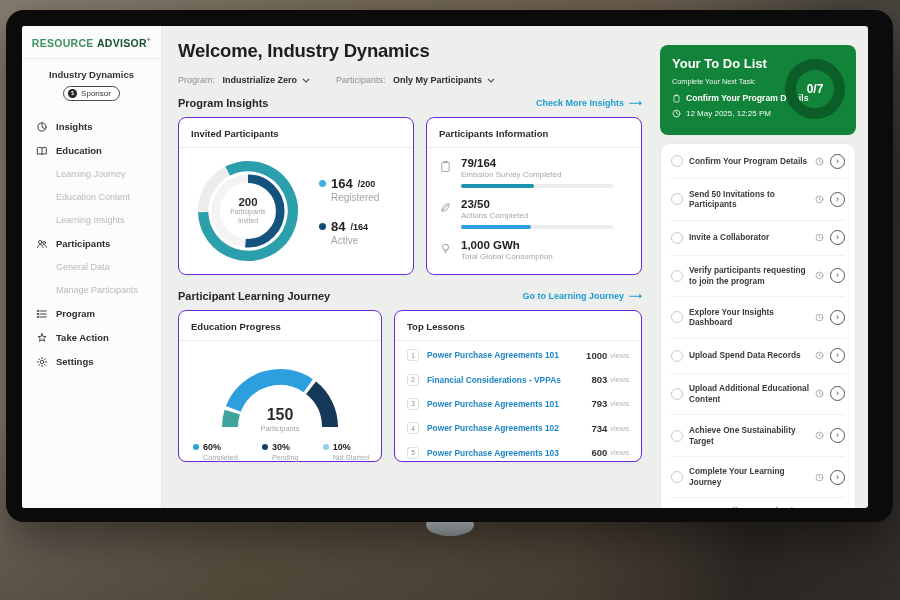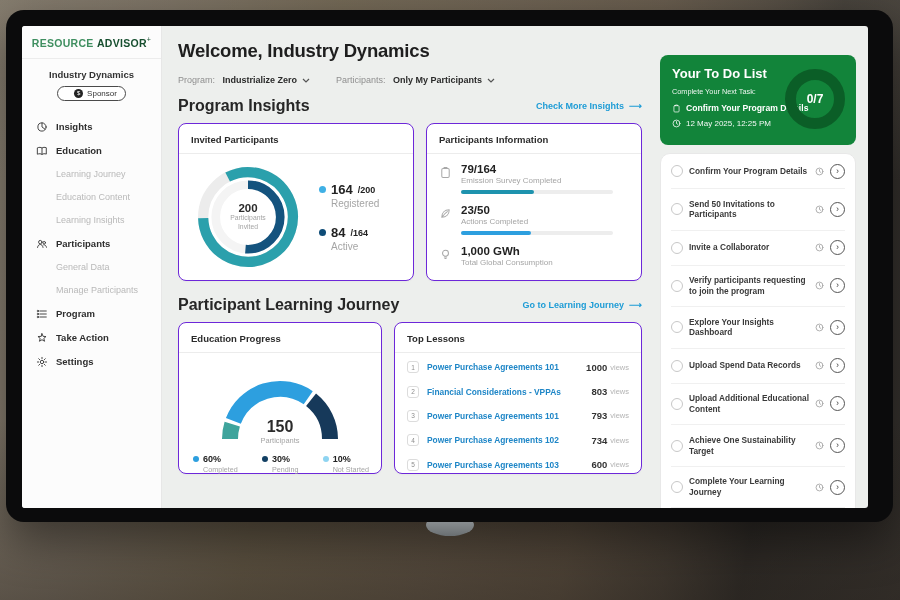--- a/index.html
+++ b/index.html
@@ -22,41 +22,41 @@
   
   .sidebar { width:140px; background:#fcfcfc; border-right:1px solid #e7e7e7; flex-shrink:0; padding-top:10px; }
   .logo { text-align:center; font-size:10.5px; letter-spacing:.3px; }
   .logo .l1 { color:#3f8f60; font-weight:700; }
   .logo .l2 { color:#174f2f; font-weight:700; }
   .logo sup { font-size:7px; color:#174f2f; }
   .logo-div { border-bottom:1px solid #ececec; margin:9px 0 10px; }
   .org { text-align:center; font-size:9.5px; font-weight:700; color:#333; }
   .sponsor { display:flex; justify-content:center; margin-top:6px; }
   .sponsor .pill { display:inline-flex; align-items:flex-end; gap:4px; border:1px solid #4a4a4a; border-radius:999px;
-    padding:2px 8px 2px 16px; font-size:8px; color:#333; background:#fff; }
+    padding:2px 8px 2px 4px; font-size:8px; color:#333; background:#fff; }
   .sponsor .dot { width:9px; height:9px; border-radius:50%; background:#222; color:#fff; font-size:6px;
     display:flex; align-items:center; justify-content:center; }
   .nav { margin-top:14px; }
   .nav-item { display:flex; align-items:center; gap:8px; height:24px; padding-left:14px; cursor:pointer;
     font-size:9.5px; font-weight:700; color:#2e2e2e; }
   .nav-item svg { flex-shrink:0; stroke:#3c3c3c; fill:none; stroke-width:1.1; stroke-linecap:round; stroke-linejoin:round; }
   .nav-item.active { background:#dff0e0; border-radius:14px; margin:1px 8px; padding-left:6px; height:22px; color:#17572f; }
   .nav-item.active svg { stroke:#17572f; }
   .nav-sub { display:flex; align-items:center; height:23px; padding-left:34px; font-size:9px; color:#b9b9b9; cursor:pointer; }
 
   
   .main { width:492px; padding:14px 12px 0 16px; flex-shrink:0; }
   h1 { font-size:18.5px; font-weight:700; color:#1e1e1e; letter-spacing:-.2px; margin-bottom:13px; }
   .filters { display:flex; align-items:center; gap:26px; font-size:9px; margin-bottom:12px; }
   .f-label { color:#8f8f8f; }
   .f-value { display:inline-flex; align-items:center; gap:5px; font-weight:700; color:#2b2b2b; cursor:pointer; margin-left:5px; }
   .chev-down { width:8px; height:5px; }
   .chev-down polyline { fill:none; stroke:#555; stroke-width:1.2; }
   .sec-head { display:flex; align-items:center; justify-content:space-between; margin-bottom:8px; }
-  .sec-title { font-size:16px; font-weight:700; color:#262626; }
+  .sec-title { font-size:11px; font-weight:700; color:#262626; }
   .sec-link { font-size:9px; font-weight:700; color:#1e9cd6; cursor:pointer; display:inline-flex; align-items:center; gap:5px; }
   .cards { display:flex; gap:12px; }
   .card { background:#fff; border:1px solid #6d28d9; border-radius:8px; box-shadow:0 1px 2px rgba(0,0,0,.03); }
   .card-title { font-size:9.5px; font-weight:700; color:#2b2b2b; padding:10px 12px 8px; border-bottom:1px solid #ececec; }
   .row1 { margin-bottom:15px; }
   .card-invited { width:236px; height:158px; }
   .card-info { flex:1; height:158px; }
   .row2 .card { height:152px; }
   .card-edu { width:204px; }
   .card-lessons { flex:1; }
@@ -97,21 +97,21 @@
   
   .lesson-rows { padding:2px 12px 0; }
   .lesson { display:flex; align-items:center; height:24.4px; cursor:pointer; }
   .rank { width:12px; height:12px; border:1px solid #dcdcdc; border-radius:3px; font-size:6.5px; color:#8d8d8d;
     display:flex; align-items:center; justify-content:center; flex-shrink:0; }
   .lesson-t { flex:1; margin-left:8px; font-size:8.4px; font-weight:700; color:#1e86c7; }
   .views-v { font-size:9.5px; font-weight:700; color:#333; }
   .views-s { font-size:7.5px; color:#b3b3b3; margin-left:3px; }
 
   
-  .rightcol { flex:1; padding:29px 12px 0 6px; }
+  .rightcol { flex:1; padding:19px 12px 0 6px; }
   .todo-panel { position:relative; height:90px; border-radius:8px; background:#12843a; color:#fff; padding:11px 12px; }
   .todo-title { font-size:13px; font-weight:700; }
   .todo-sub { font-size:7.3px; margin-top:6px; opacity:.92; }
   .todo-next { display:flex; align-items:center; gap:5px; font-size:8.6px; font-weight:700; margin-top:7px; }
   .todo-due { display:flex; align-items:center; gap:5px; font-size:8px; margin-top:6px; opacity:.95; }
   .todo-panel svg { stroke:#fff; fill:none; stroke-width:1.1; stroke-linecap:round; flex-shrink:0; }
   .ring { position:absolute; right:11px; top:14px; width:60px; height:60px; border-radius:50%;
     border:11px solid #0b5e27; display:flex; align-items:center; justify-content:center; }
   .ring span { font-size:12px; font-weight:700; }
 

